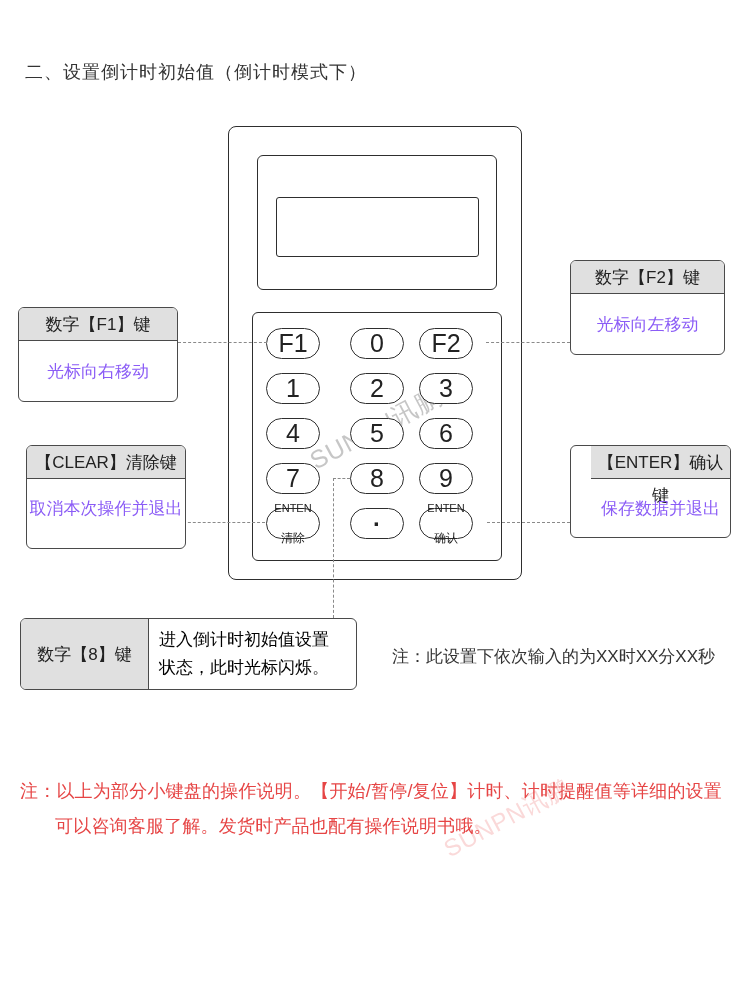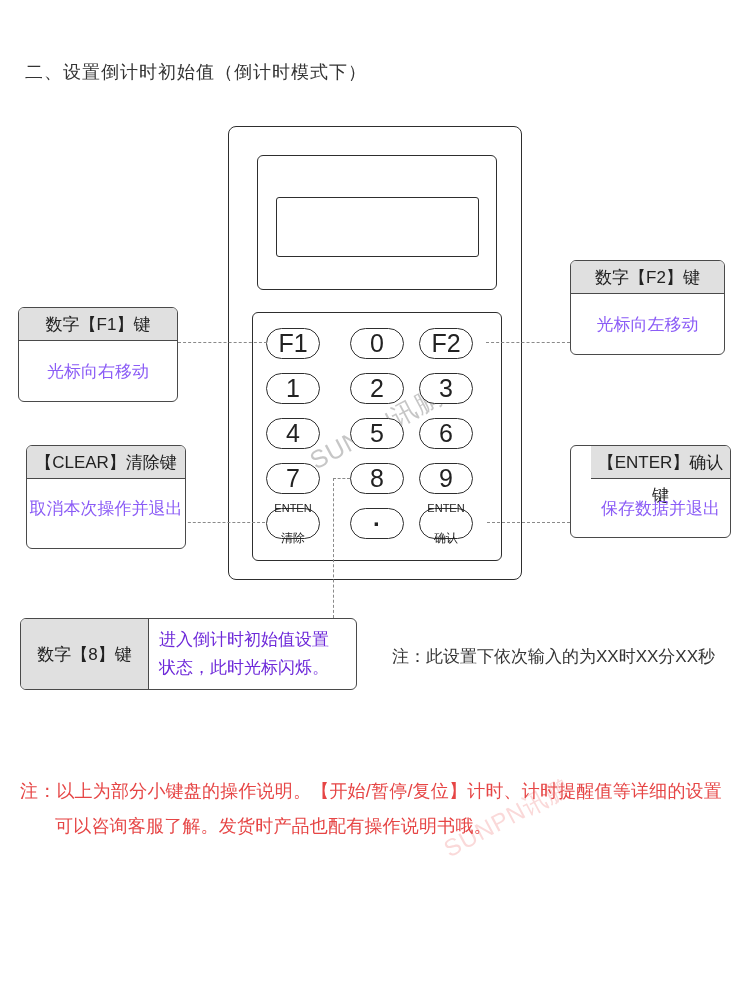--- a/index.html
+++ b/index.html
@@ -119,21 +119,21 @@
   .key8-head {
     width: 128px; flex: none;
     background: #e0e0e0;
     border-right: 1px solid #4a4a4a;
     display: flex; align-items: center; justify-content: center;
     font-size: 17px; color: #222; text-align: right;
   }
   .key8-body {
     flex: 1;
     padding: 7px 0 0 10px;
-    font-size: 17px; line-height: 28px; color: #6d28d9;
+    font-size: 17px; line-height: 28px; color: #000000;
   }
 
   
   .inline-note {
     left: 392px; top: 645px;
     font-size: 17px; color: #333;
   }
   .footer-line1 {
     left: 20px; top: 779px;
     font-size: 18px; color: #e64545; letter-spacing: 0.2px;

